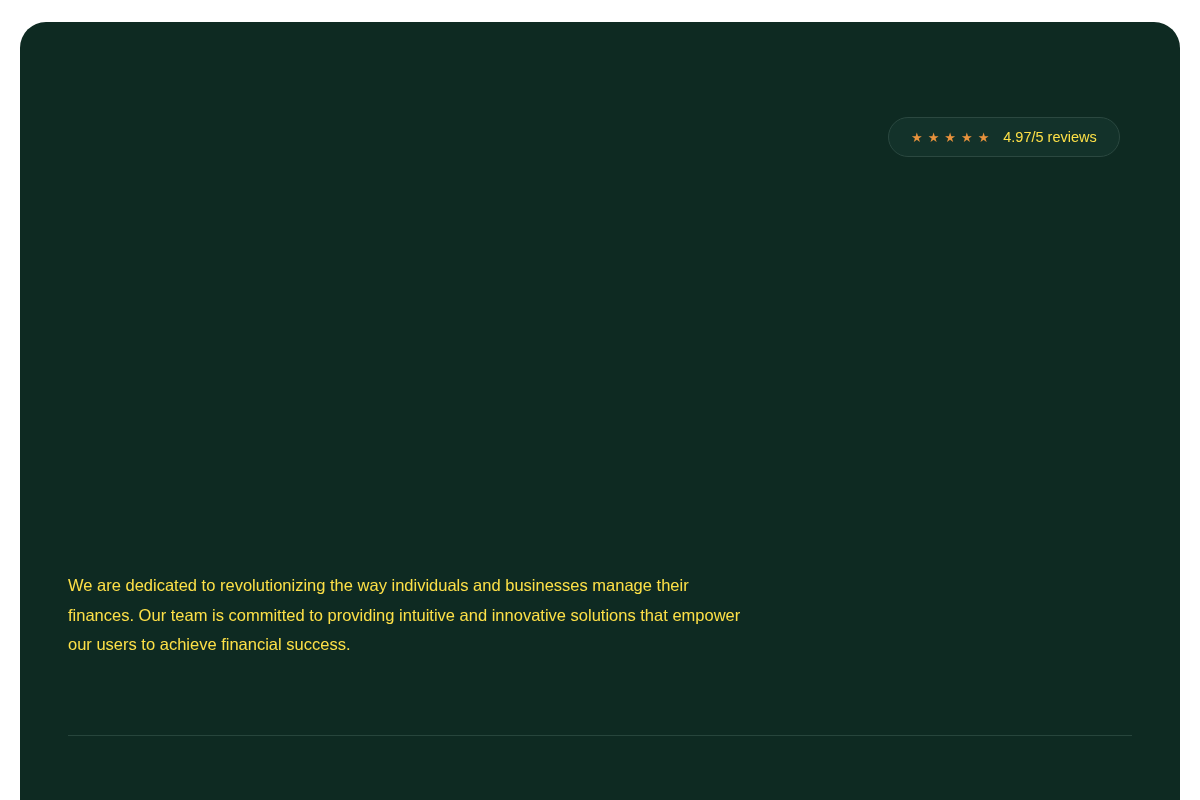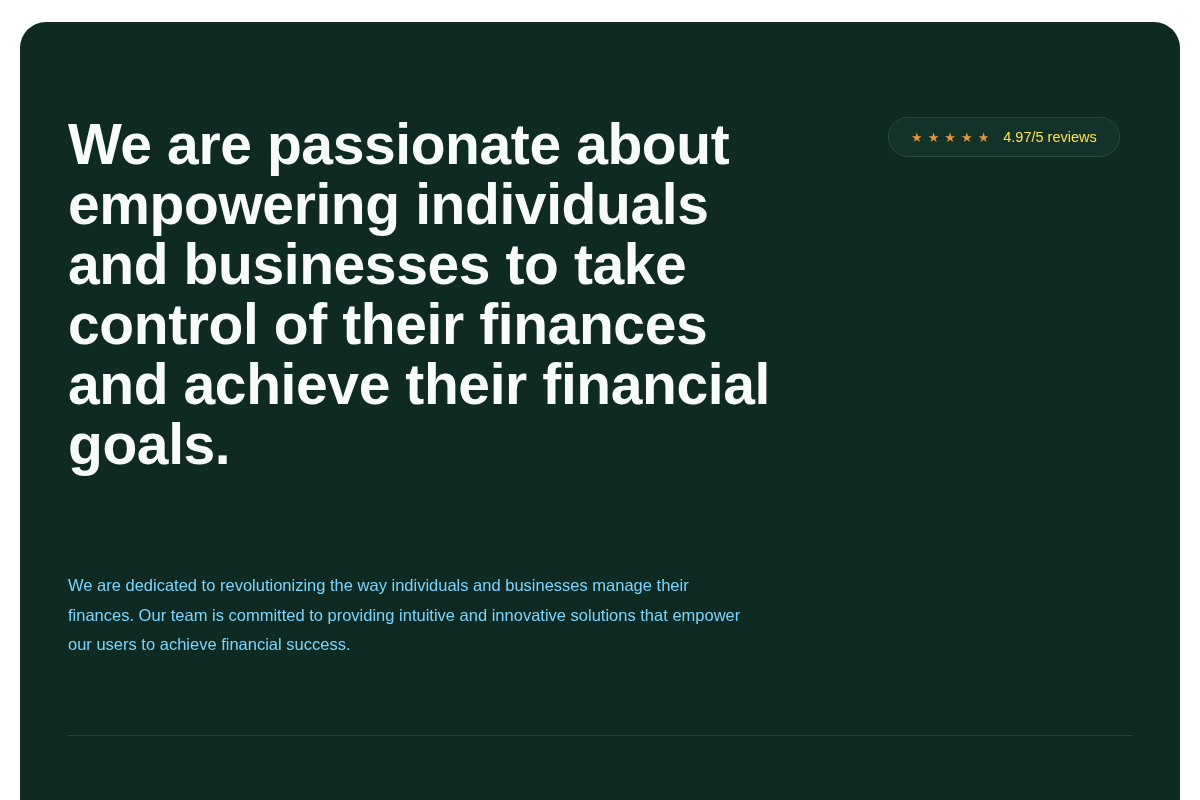--- a/index.html
+++ b/index.html
@@ -84,21 +84,21 @@
     letter-spacing: -0.4px;
   }
 
   
   .subtext {
     position: absolute;
     left: 48px;
     top: 549px;
     width: 690px;
     margin: 0;
-    color: #7dd3fc;
+    color: #fde047;
     font-size: 16.5px;
     line-height: 29.5px;
     font-weight: 400;
   }
 
   
   .divider {
     position: absolute;
     left: 48px;
     top: 713px;
@@ -117,20 +117,19 @@
       <span class="stars">
         <span class="star">★</span>
         <span class="star">★</span>
         <span class="star">★</span>
         <span class="star">★</span>
         <span class="star">★</span>
       </span>
       <span class="rating-text">4.97/5 reviews</span>
     </div>
 
-    <h1 class="headline">We are passionate about empowering individuals and businesses to take control of their finances and achieve their financial goals.</h1>
 
     <p class="subtext">We are dedicated to revolutionizing the way individuals and businesses manage their finances. Our team is committed to providing intuitive and innovative solutions that empower our users to achieve financial success.</p>
 
     <div class="divider"></div>
 
   </section>
 </div>
 
 </body></html>

